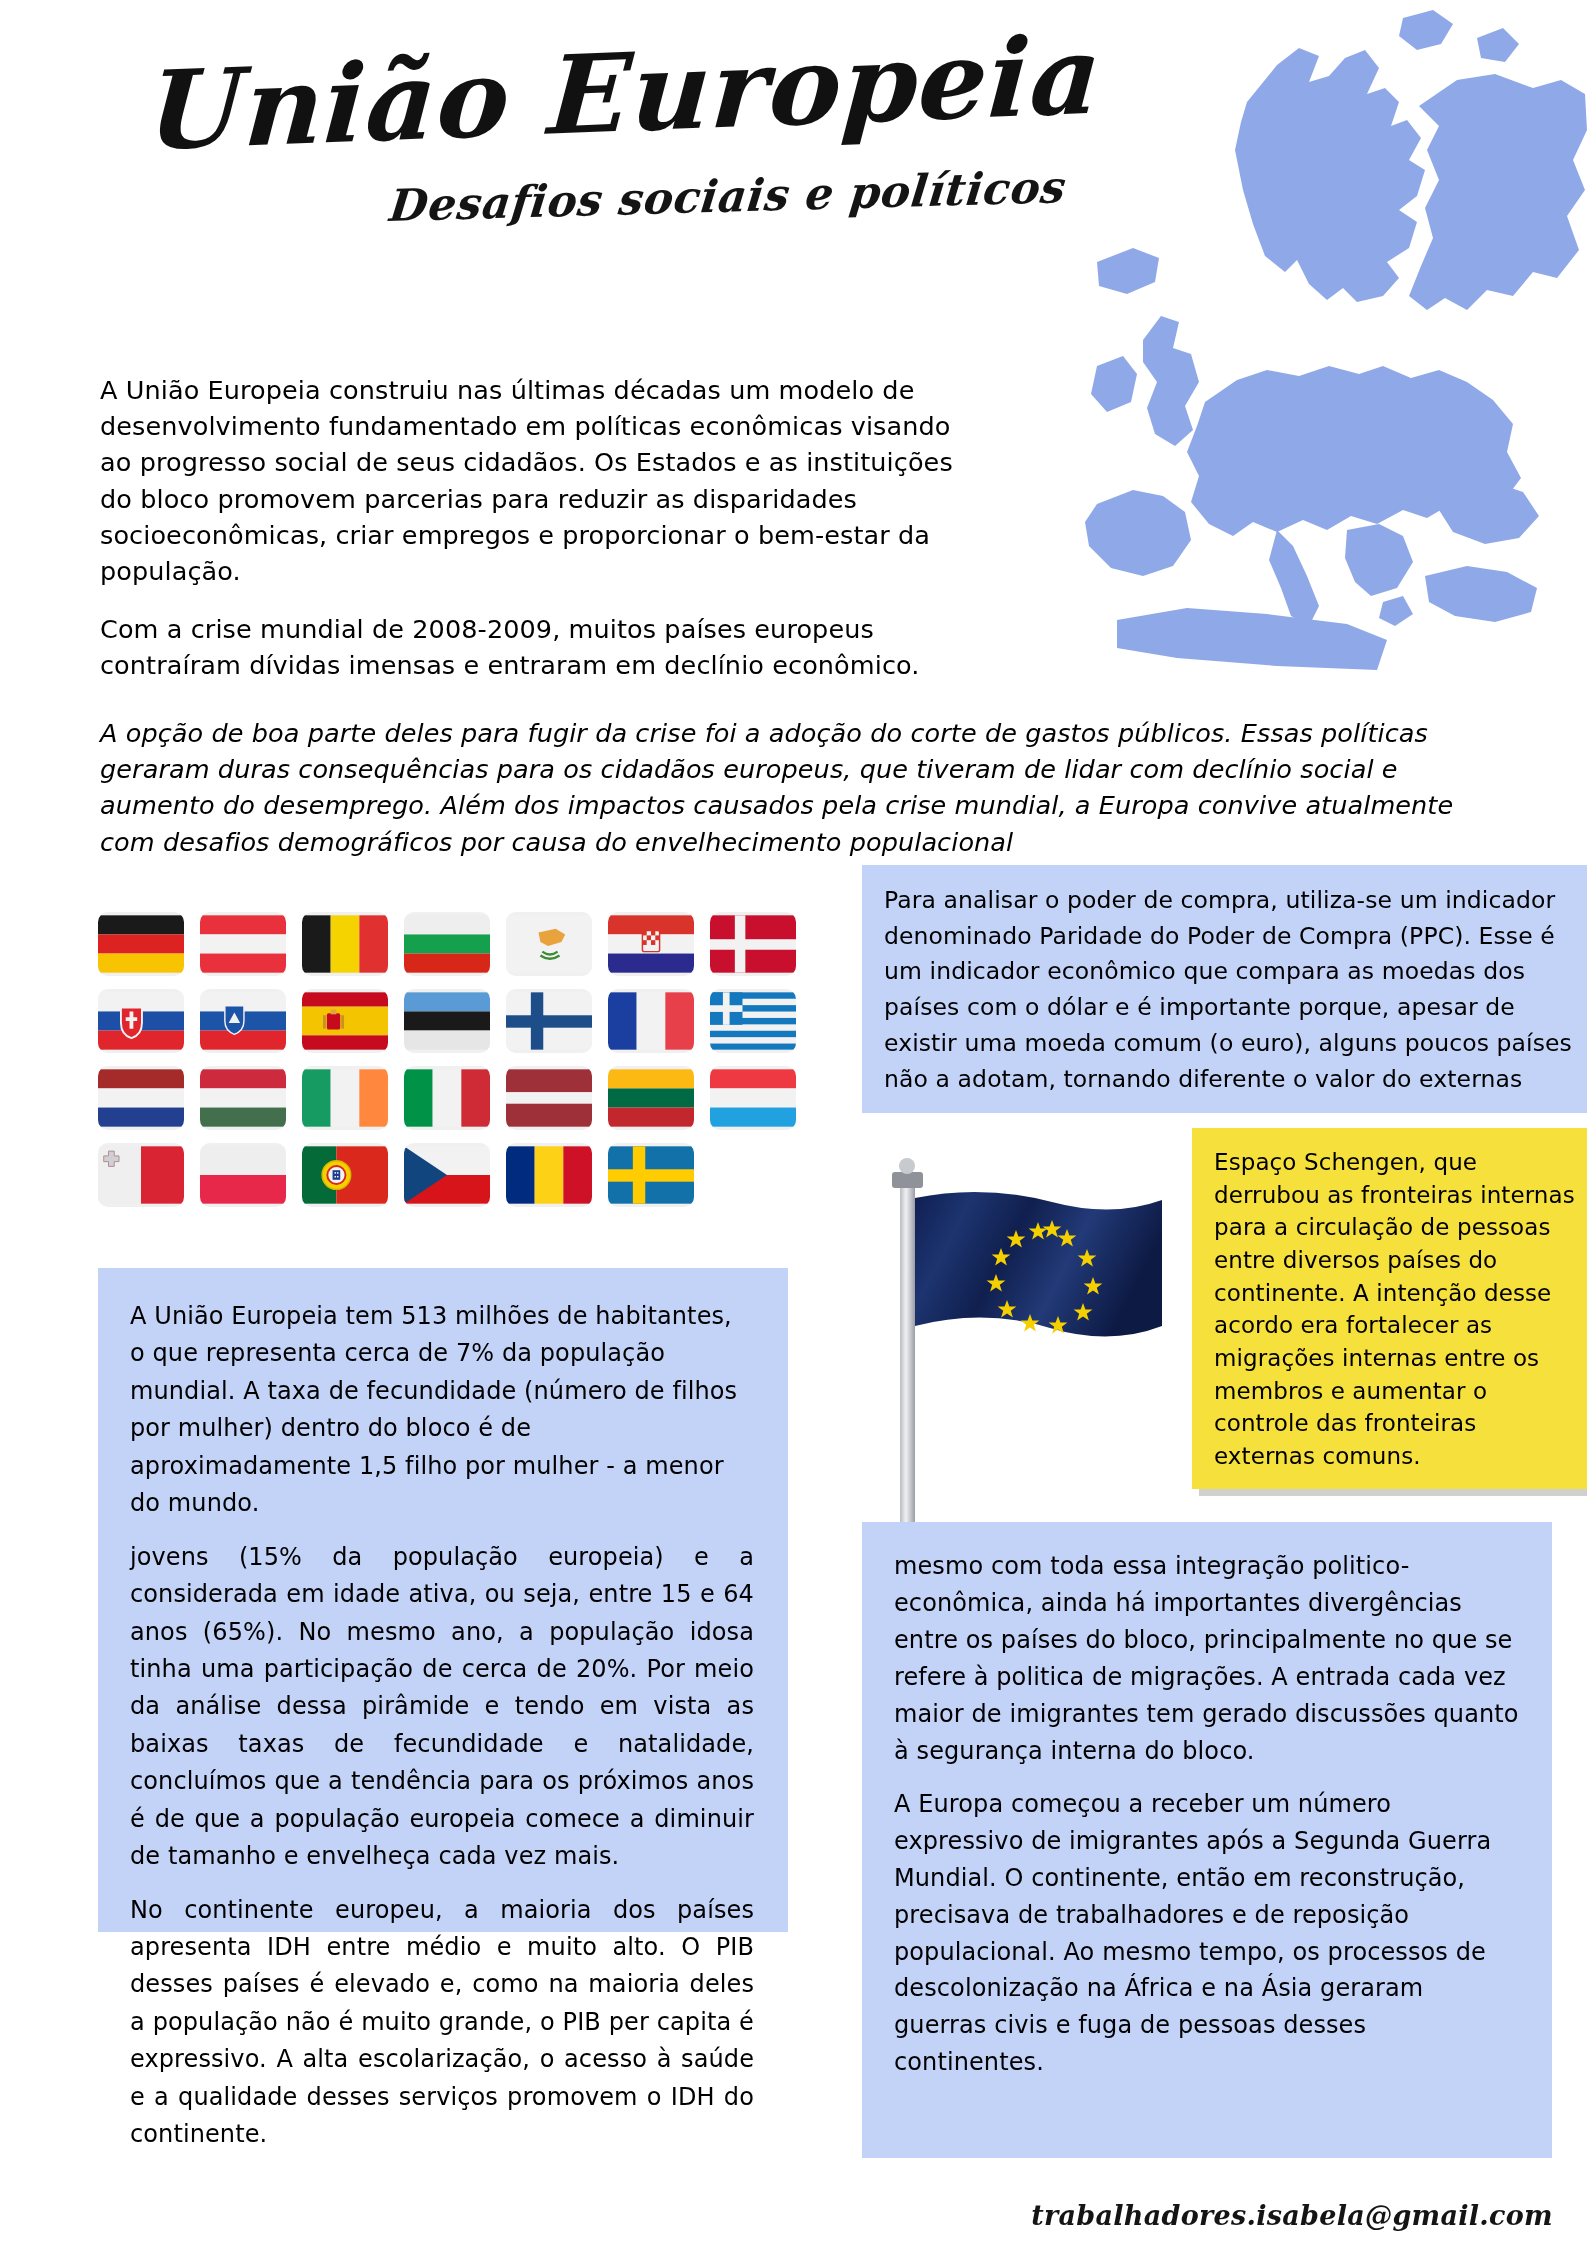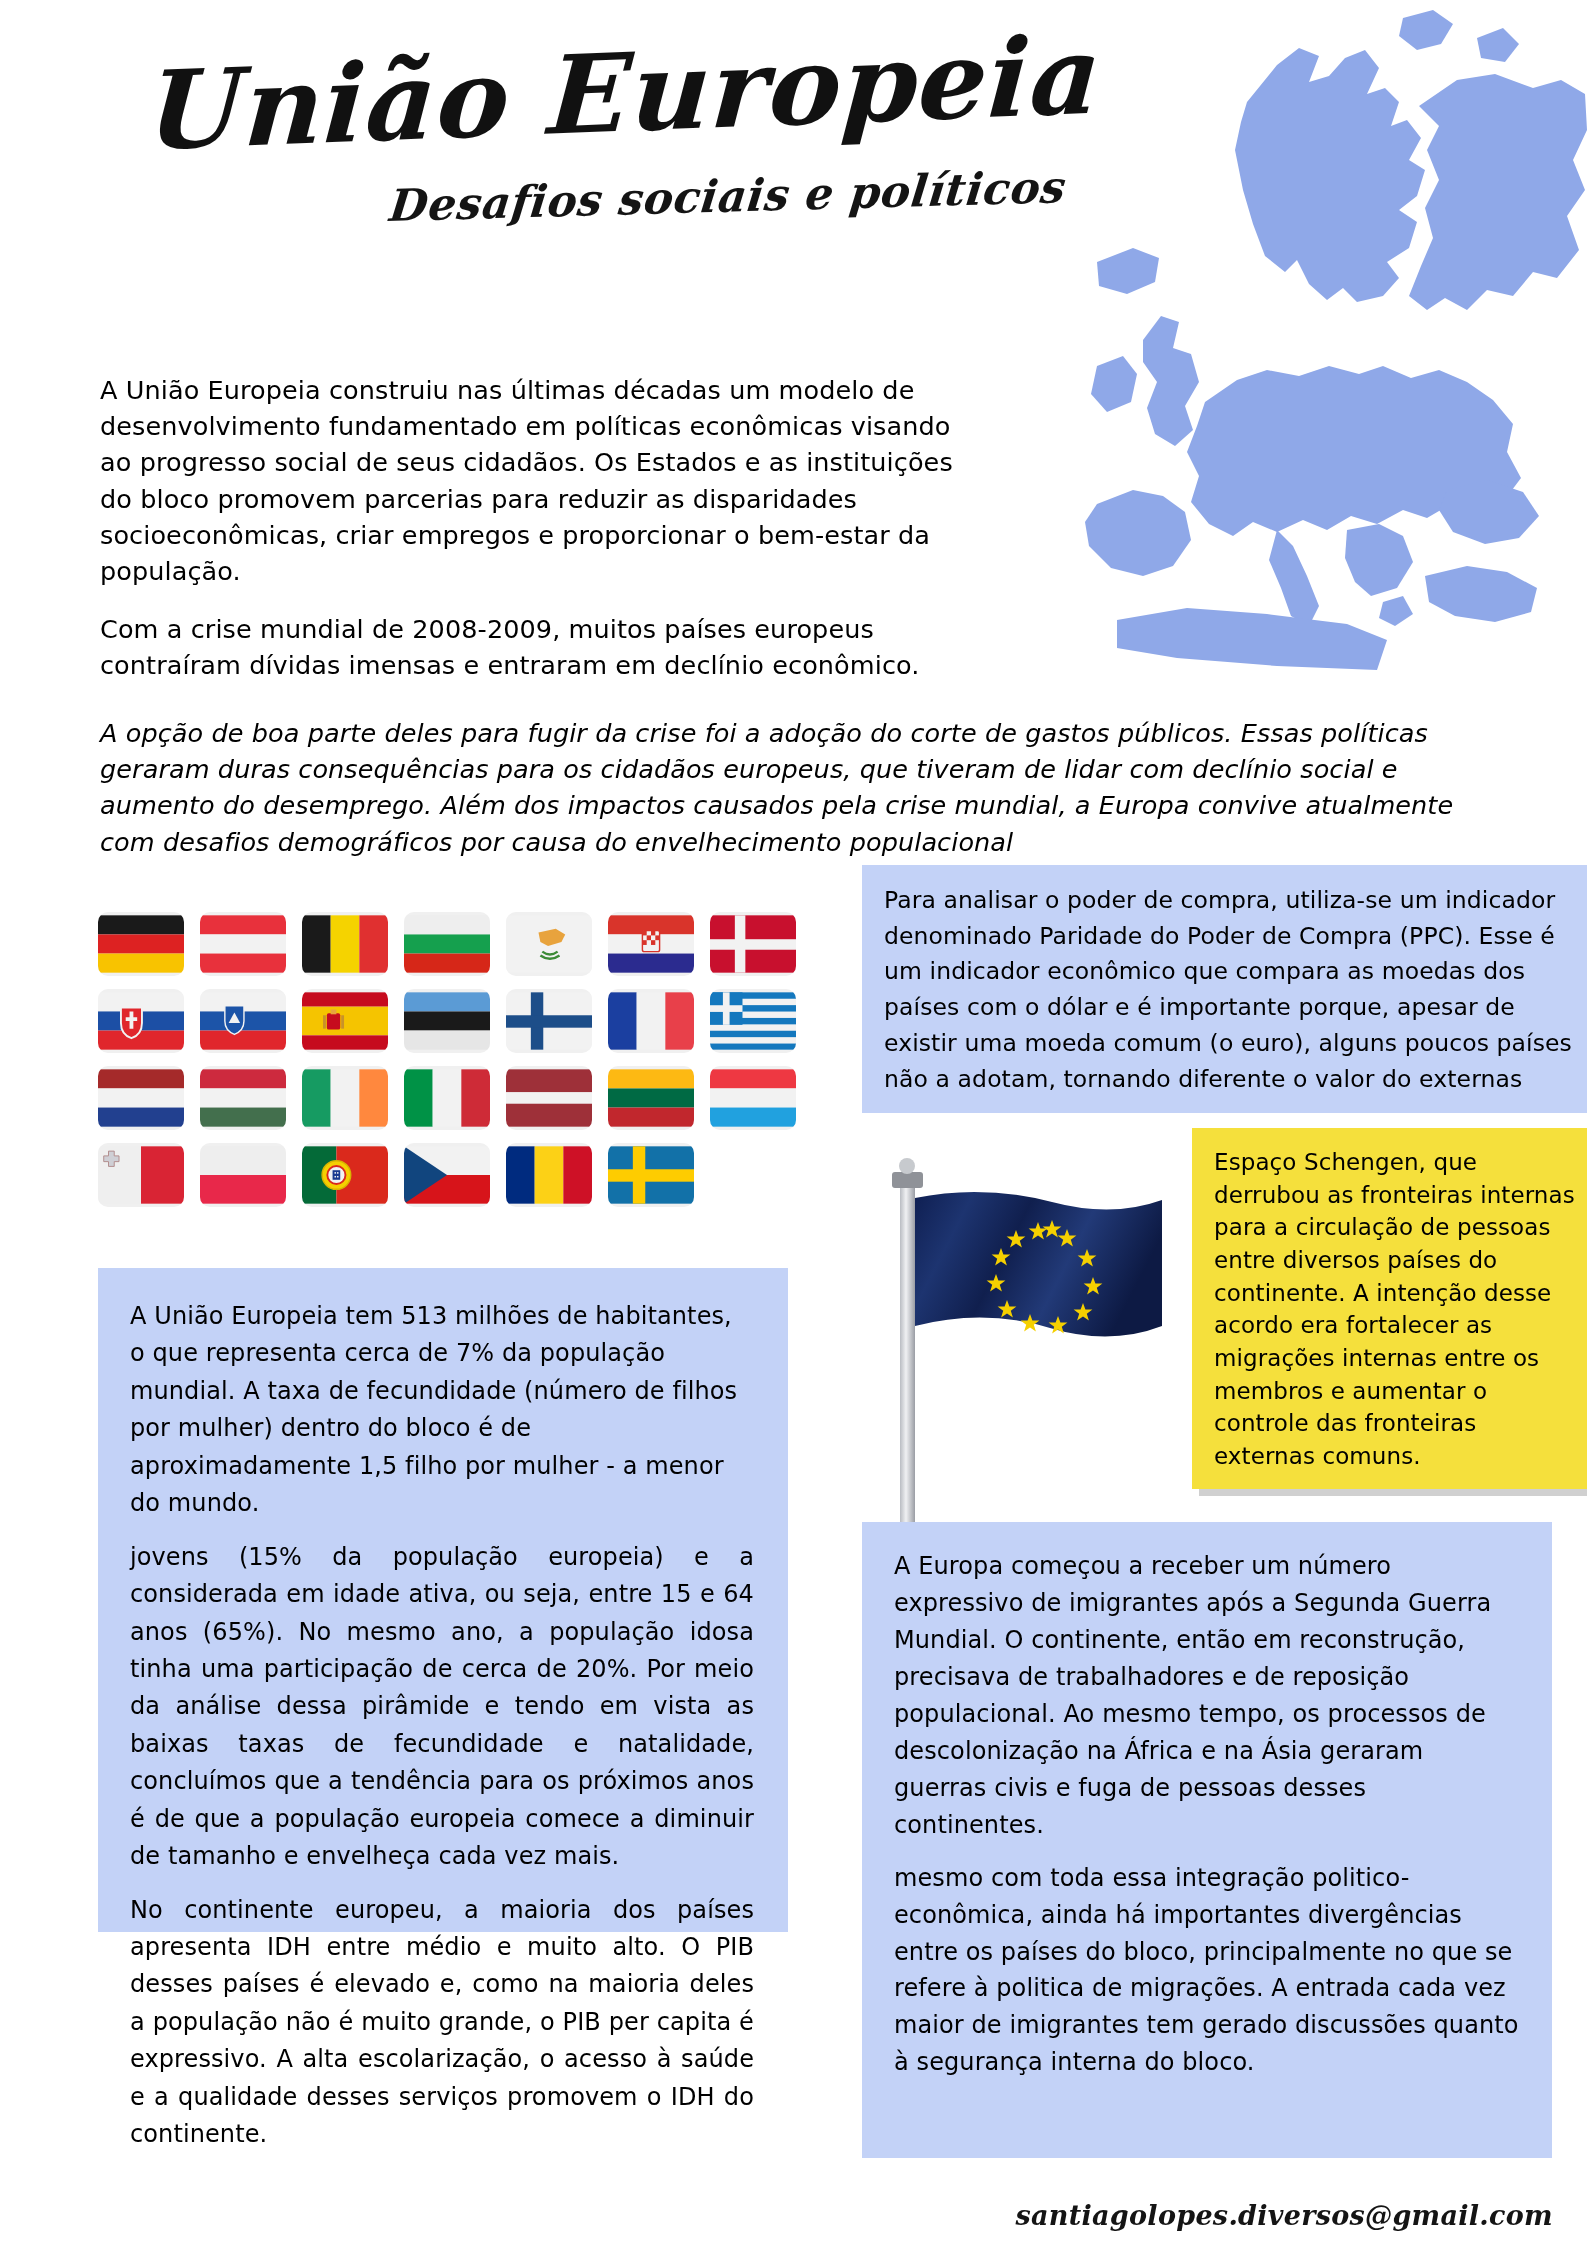--- a/index.html
+++ b/index.html
@@ -537,17 +537,17 @@
   <p>Espaço Schengen, que derrubou as fronteiras internas para a circulação de pessoas entre diversos países do continente. A intenção desse acordo era fortalecer as migrações internas entre os membros e aumentar o controle das fronteiras externas comuns.</p>
 </div>
 
 <div class="box box-blue hand" id="pop-box">
   <p>A União Europeia tem 513 milhões de habitantes, o que representa cerca de 7% da população mundial. A taxa de fecundidade (número de filhos por mulher) dentro do bloco é de aproximadamente 1,5 filho por mulher - a menor do mundo.</p>
   <p class="just">jovens (15% da população europeia) e a considerada em idade ativa, ou seja, entre 15 e 64 anos (65%). No mesmo ano, a população idosa tinha uma participação de cerca de 20%. Por meio da análise dessa pirâmide e tendo em vista as baixas taxas de fecundidade e natalidade, concluímos que a tendência para os próximos anos é de que a população europeia comece a diminuir de tamanho e envelheça cada vez mais.</p>
   <p class="just">No continente europeu, a maioria dos países apresenta IDH entre médio e muito alto. O PIB desses países é elevado e, como na maioria deles a população não é muito grande, o PIB per capita é expressivo. A alta escolarização, o acesso à saúde e a qualidade desses serviços promovem o IDH do continente.</p>
 </div>
 
 <div class="box box-blue hand" id="migration-box">
+  <p>mesmo com toda essa integração politico-econômica, ainda há importantes divergências entre os países do bloco, principalmente no que se refere à politica de migrações. A entrada cada vez maior de imigrantes tem gerado discussões quanto à segurança interna do bloco.</p>
   <p>A Europa começou a receber um número expressivo de imigrantes após a Segunda Guerra Mundial. O continente, então em reconstrução, precisava de trabalhadores e de reposição populacional. Ao mesmo tempo, os processos de descolonização na África e na Ásia geraram guerras civis e fuga de pessoas desses continentes.</p>
-  <p>mesmo com toda essa integração politico-econômica, ainda há importantes divergências entre os países do bloco, principalmente no que se refere à politica de migrações. A entrada cada vez maior de imigrantes tem gerado discussões quanto à segurança interna do bloco.</p>
-</div>
-
-<div class="footer-email">santiagolopes.diversos@gmail.com</div>
+</div>
+
+<div class="footer-email">trabalhadores.isabela@gmail.com</div>
 
 </body></html>

